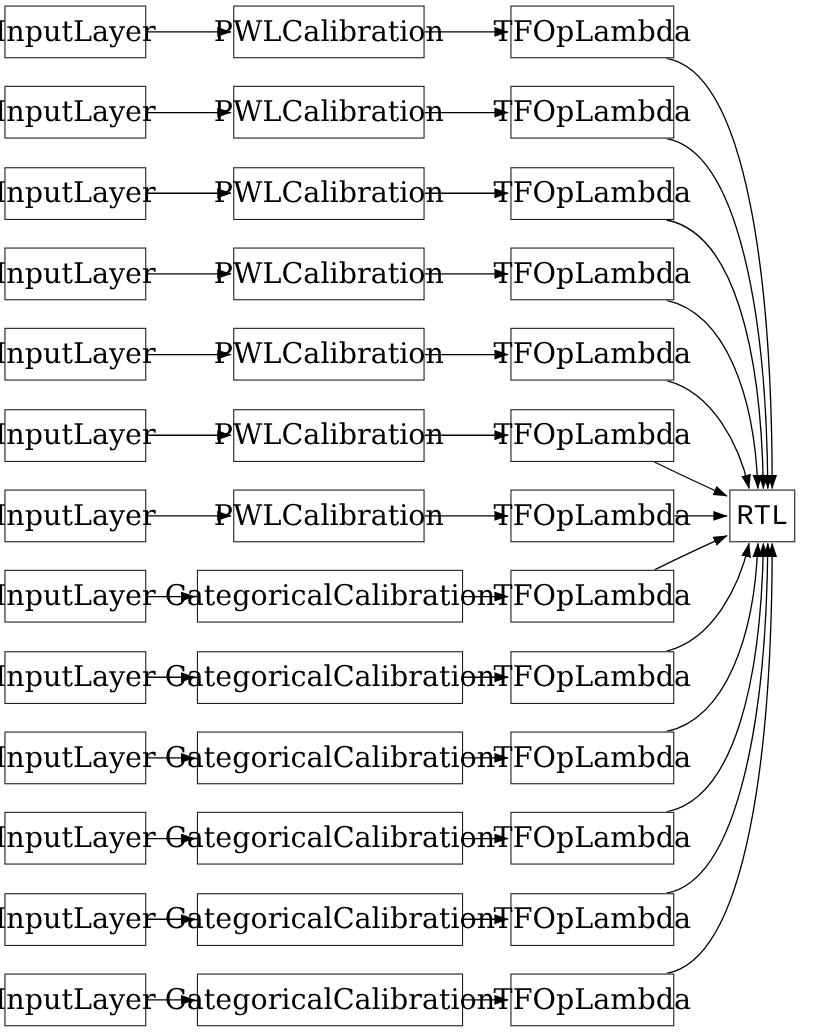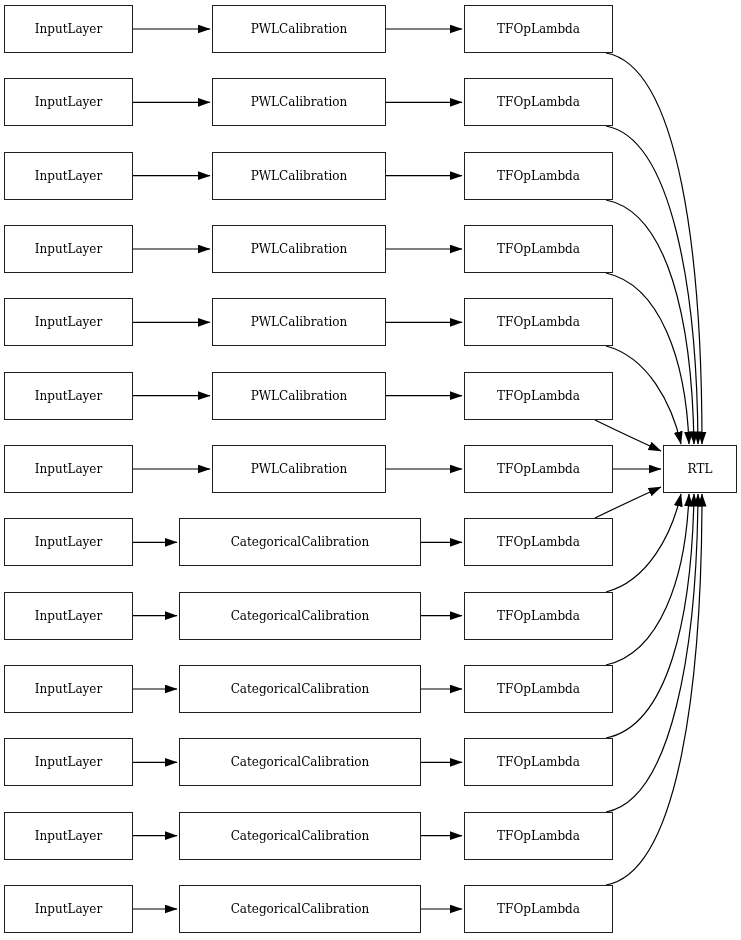--- a/index.html
+++ b/index.html
@@ -26,21 +26,21 @@
     stroke-width: 1.2;
   }
   .node {
     position: absolute;
     box-sizing: border-box;
     border: 1px solid #1f1f1f;
     background: #ffffff;
     display: flex;
     align-items: center;
     justify-content: center;
-    font-size: 12px;
+    font-size: 26px;
     color: #000000;
     white-space: nowrap;
     line-height: 1;
   }
 </style>
 </head>
 <body>
 
 <div id="canvas">
   <svg id="edges" width="741" height="940" viewBox="0 0 741 940">
@@ -122,15 +122,15 @@
       <div class="node" style="left: 464px; top: 665px; width: 149px; height: 48px;">TFOpLambda</div>
       <div class="node" style="left: 4px; top: 738.333px; width: 129px; height: 48px;">InputLayer</div>
       <div class="node" style="left: 179px; top: 738.333px; width: 242px; height: 48px;">CategoricalCalibration</div>
       <div class="node" style="left: 464px; top: 738.333px; width: 149px; height: 48px;">TFOpLambda</div>
       <div class="node" style="left: 4px; top: 811.667px; width: 129px; height: 48px;">InputLayer</div>
       <div class="node" style="left: 179px; top: 811.667px; width: 242px; height: 48px;">CategoricalCalibration</div>
       <div class="node" style="left: 464px; top: 811.667px; width: 149px; height: 48px;">TFOpLambda</div>
       <div class="node" style="left: 4px; top: 885px; width: 129px; height: 48px;">InputLayer</div>
       <div class="node" style="left: 179px; top: 885px; width: 242px; height: 48px;">CategoricalCalibration</div>
       <div class="node" style="left: 464px; top: 885px; width: 149px; height: 48px;">TFOpLambda</div>
-      <div class="node" style="left: 663px; top: 445px; width: 74px; height: 48px;">RTL</div>
+      <div class="node" style="left: 663px; top: 445px; width: 60px; height: 48px; font-family: Liberation Mono, monospace;">RTL</div>
     </div>
 </div>
 
 </body></html>

